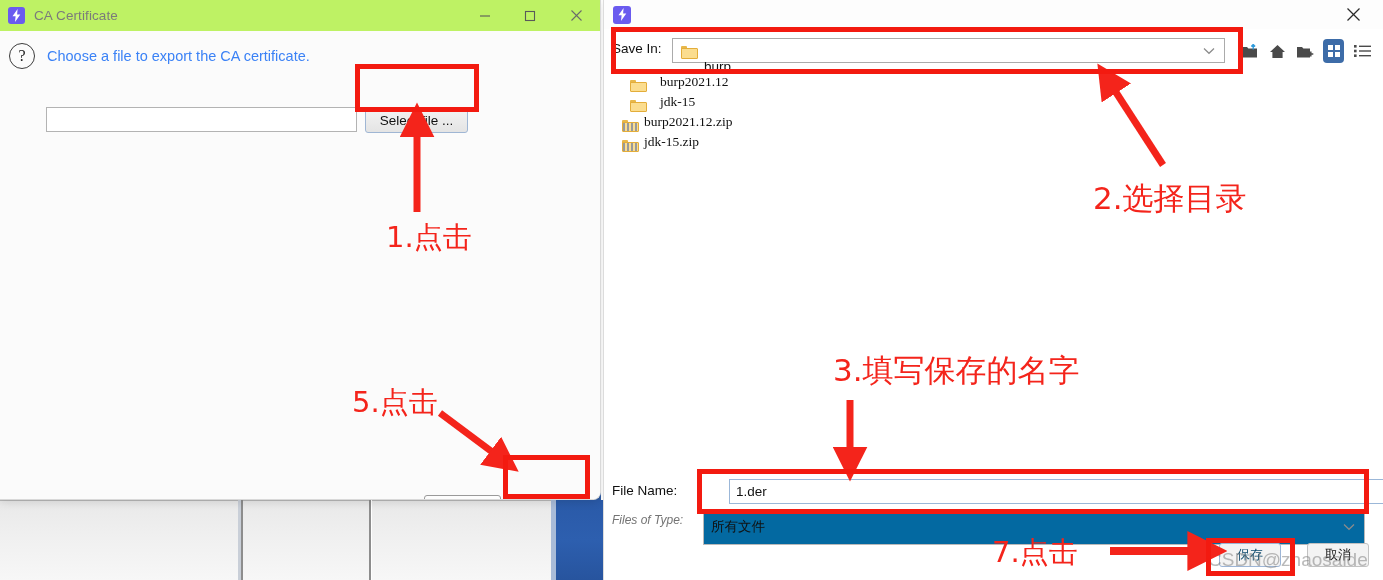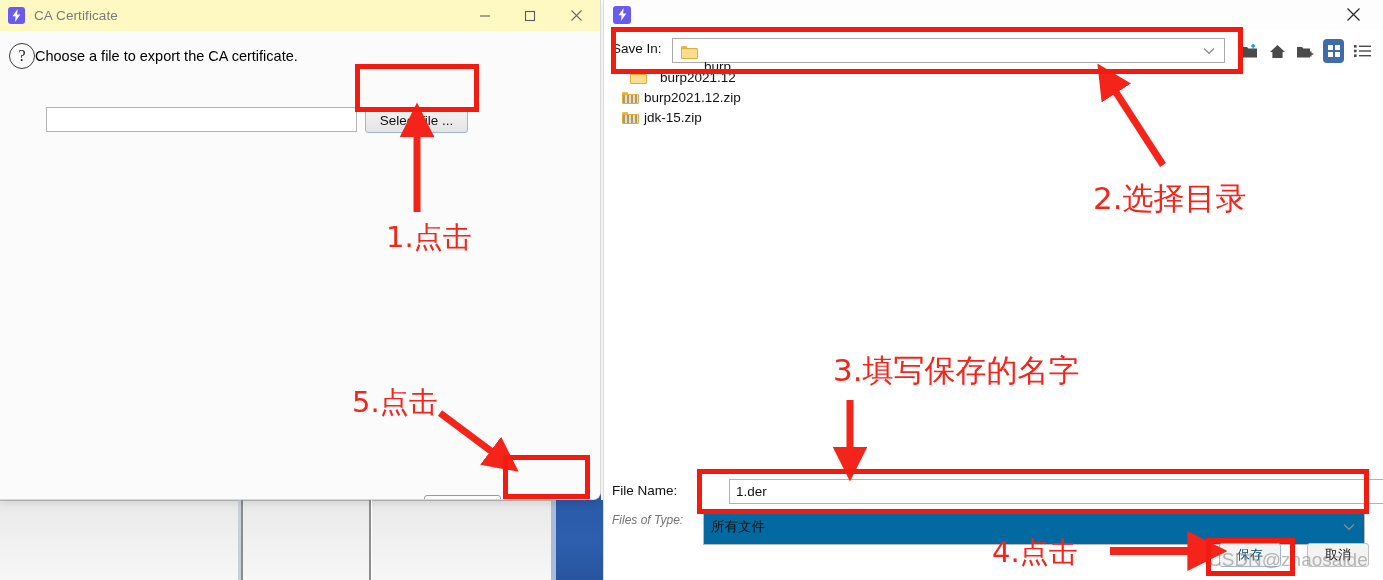--- a/index.html
+++ b/index.html
@@ -60,21 +60,21 @@
   #ca-dialog {
     position: absolute; left: 0; top: 0; width: 601px; height: 500px;
     background: #fbfbfb;
     border: 1px solid #d9d9d9;
     border-left: none; border-top: none;
     border-radius: 0 0 8px 0;
     box-shadow: 0 2px 10px rgba(0,0,0,0.12);
     overflow: hidden;
   }
   #ca-titlebar {
-    position: relative; height: 31px; background: #fef9c3;
+    position: relative; height: 31px; background: #bef264;
     display: flex; align-items: center;
   }
   #ca-app-icon {
     width: 17px; height: 17px; margin-left: 8px; margin-right: 9px;
     background: #6a5bef; border-radius: 3px;
     display: flex; align-items: center; justify-content: center;
     color: #fff; font-size: 12px; line-height: 1; font-weight: bold;
   }
   #ca-title {
     font-size: 13.5px; color: #7b7b7b; letter-spacing: .1px;
@@ -91,21 +91,21 @@
 
   #ca-question-row {
     position: absolute; left: 9px; top: 12px; display: flex; align-items: center;
   }
   #ca-question-icon {
     width: 26px; height: 26px; border: 1.6px solid #3c3c3c; border-radius: 50%;
     display: flex; align-items: center; justify-content: center;
     font-size: 16px; color: #1c1c1c; font-family: "Liberation Serif", serif;
   }
   #ca-prompt {
-    font-size: 14.5px; color: #000000; white-space: nowrap;
+    margin-left: 12px; font-size: 14.5px; color: #3b82f6; white-space: nowrap;
   }
 
   #ca-path-input {
     position: absolute; left: 46px; top: 76px; width: 311px; height: 25px;
     border: 1px solid #b3b3b3; background: #fff;
     font-size: 13px; padding: 0 5px; color: #111; outline: none;
   }
 
   #select-file-btn {
     position: absolute; left: 365px; top: 76px; width: 103px; height: 26px;
@@ -184,22 +184,23 @@
   }
   .tb-icon.selected {
     background: #3d6ca8; border-radius: 4px; color: #fff; width: 24px; height: 24px;
   }
 
   #file-list-panel {
     position: absolute; left: 612px; top: 70px; width: 760px; height: 400px;
     background: #fff;
   }
   .file-row {
-    display: flex; align-items: flex-start; height: 20px; padding-left: 10px;
+    display: flex; align-items: flex-end; height: 20px; padding-left: 10px;
     cursor: pointer;
+    font-family: Liberation Serif, serif;
   }
   .file-label { font-size: 13.5px; color: #111; margin-left: 7px; }
   .zip-glyph {
     width: 15px; height: 12px; position: relative; flex: 0 0 auto;
   }
   .zip-glyph::before {
     content: ""; position: absolute; left: 0; top: 1.5px; width: 6px; height: 3px;
     background: #e8b84b; border-radius: 1px 1px 0 0;
   }
   .zip-glyph::after {
@@ -399,20 +400,24 @@
     </svg>
   </div>
 </div>
 
 <div id="file-list-panel">
   <div class="file-row">
     <span class="folder-glyph"></span>
     <span class="file-label">burp2021.12</span>
   </div>
   <div class="file-row">
+    <span class="folder-glyph"></span>
+    <span class="file-label">jdk-15</span>
+  </div>
+  <div class="file-row">
     <span class="zip-glyph"></span>
     <span class="file-label">burp2021.12.zip</span>
   </div>
   <div class="file-row">
     <span class="zip-glyph"></span>
     <span class="file-label">jdk-15.zip</span>
   </div>
 </div>
 
 <div id="file-name-label">File Name:</div>
@@ -454,15 +459,15 @@
 
   <div class="red-box" style="left:355px;top:64px;width:124px;height:48px;"></div>
   <div class="red-box" style="left:503px;top:455px;width:87px;height:44px;"></div>
   <div class="red-box" style="left:611px;top:27px;width:632px;height:47px;"></div>
   <div class="red-box" style="left:697px;top:469px;width:672px;height:45px;"></div>
   <div class="red-box" style="left:1206px;top:538px;width:89px;height:38px;"></div>
 
   <div class="anno-text" id="anno-1">1.点击</div>
   <div class="anno-text" id="anno-2">2.选择目录</div>
   <div class="anno-text" id="anno-3">3.填写保存的名字</div>
-  <div class="anno-text" id="anno-4">4.点击</div>
+  <div class="anno-text" id="anno-4">7.点击</div>
   <div class="anno-text" id="anno-5">5.点击</div>
 </div>
 
 </body></html>

